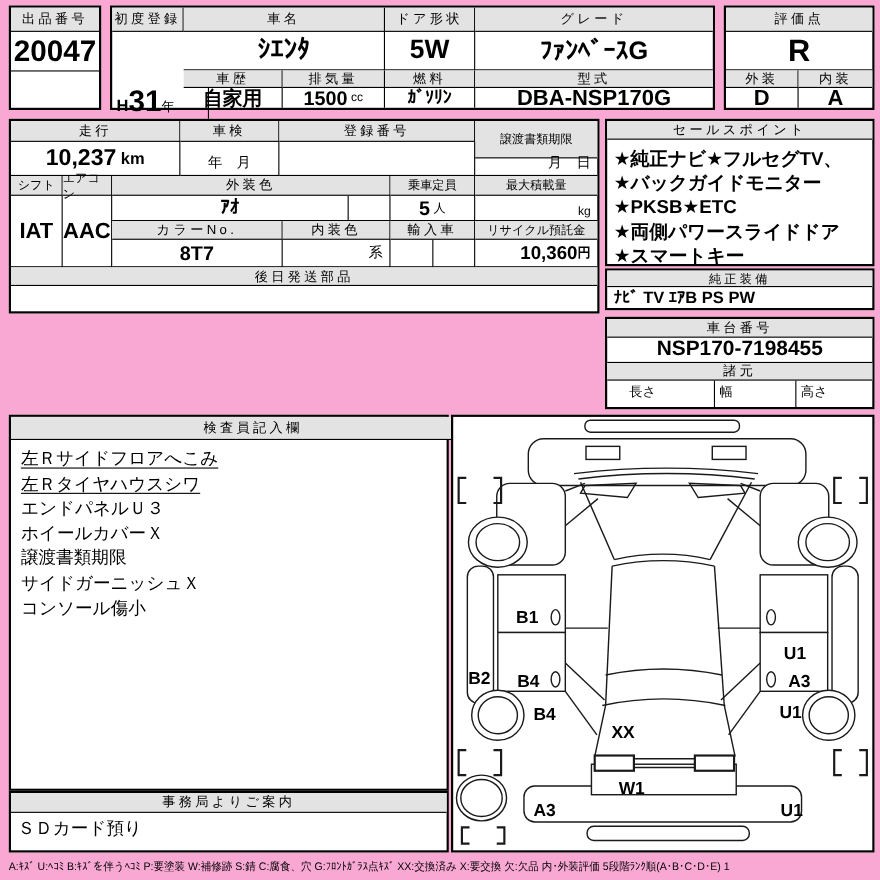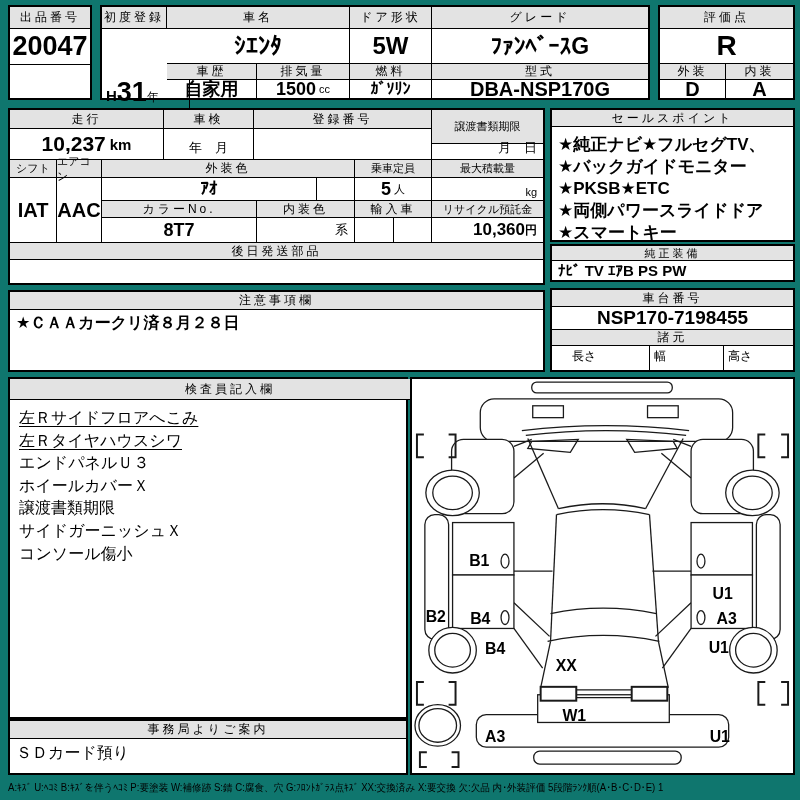--- a/index.html
+++ b/index.html
@@ -1,16 +1,16 @@
 <!DOCTYPE html>
 <html><head>
 <meta charset="utf-8">
 <style>
   html,body{margin:0;padding:0;background:#fff;}
-  .sheet{position:relative;width:800px;height:800px;background:#0f766e;
+  .sheet{position:relative;width:800px;height:800px;background:#f9a8d4;
          font-family:"Liberation Sans","DejaVu Sans",sans-serif;color:#000;overflow:hidden;}
   .box{position:absolute;border:2px solid #000;background:#fff;box-sizing:border-box;}
   .cell{position:absolute;box-sizing:border-box;display:flex;align-items:center;justify-content:center;}
   .bR{border-right:1px solid #000;}
   .bB{border-bottom:1px solid #000;}
   .hdr{background:#e3e3e3;border-bottom:1px solid #000;font-size:12px;letter-spacing:3px;font-weight:normal;}
   .tight{letter-spacing:0;font-size:11px;}
   .val{font-weight:bold;}
   .unit{font-size:11px;font-weight:normal;margin-left:3px;}
   .left{justify-content:flex-start;padding-left:6px;}
@@ -140,24 +140,20 @@
 
   <div class="box" style="left:550px;top:288px;width:245px;height:84px;">
     <div class="cell hdr" style="left:0;top:0;width:241px;height:17px;">車台番号</div>
     <div class="cell val bB" style="left:0;top:17px;width:241px;height:23px;font-size:19px;">NSP170-7198455</div>
     <div class="cell hdr" style="left:0;top:40px;width:241px;height:16px;">諸元</div>
     <div class="cell bR" style="left:0;top:56px;width:98px;height:24px;justify-content:flex-start;align-items:flex-start;padding:2px 20px;font-size:12px;">長さ</div>
     <div class="cell bR" style="left:98px;top:56px;width:74px;height:24px;justify-content:flex-start;align-items:flex-start;padding:2px 4px;font-size:12px;">幅</div>
     <div class="cell" style="left:172px;top:56px;width:69px;height:24px;justify-content:flex-start;align-items:flex-start;padding:2px 4px;font-size:12px;">高さ</div>
   </div>
 
-  <div class="box" style="left:8px;top:290px;width:537px;height:82px;">
-    <div class="cell hdr" style="left:0;top:0;width:533px;height:18px;">注意事項欄</div>
-    <div class="cell left" style="left:0;top:18px;width:533px;height:26px;font-size:16px;font-weight:bold;">★ＣＡＡカークリ済８月２８日</div>
-  </div>
 
   <div class="box" style="left:8px;top:377px;width:400px;height:342px;">
     <div class="cell hdr" style="left:0;top:0;width:440px;height:21px;font-family:Liberation Mono, monospace;">検査員記入欄</div>
     <div class="lines" id="inspector-lines">
         <div class="u">左Ｒサイドフロアへこみ</div>
         <div class="u">左Ｒタイヤハウスシワ</div>
         <div>エンドパネルＵ３</div>
         <div>ホイールカバーＸ</div>
         <div>譲渡書類期限</div>
         <div>サイドガーニッシュＸ</div>

